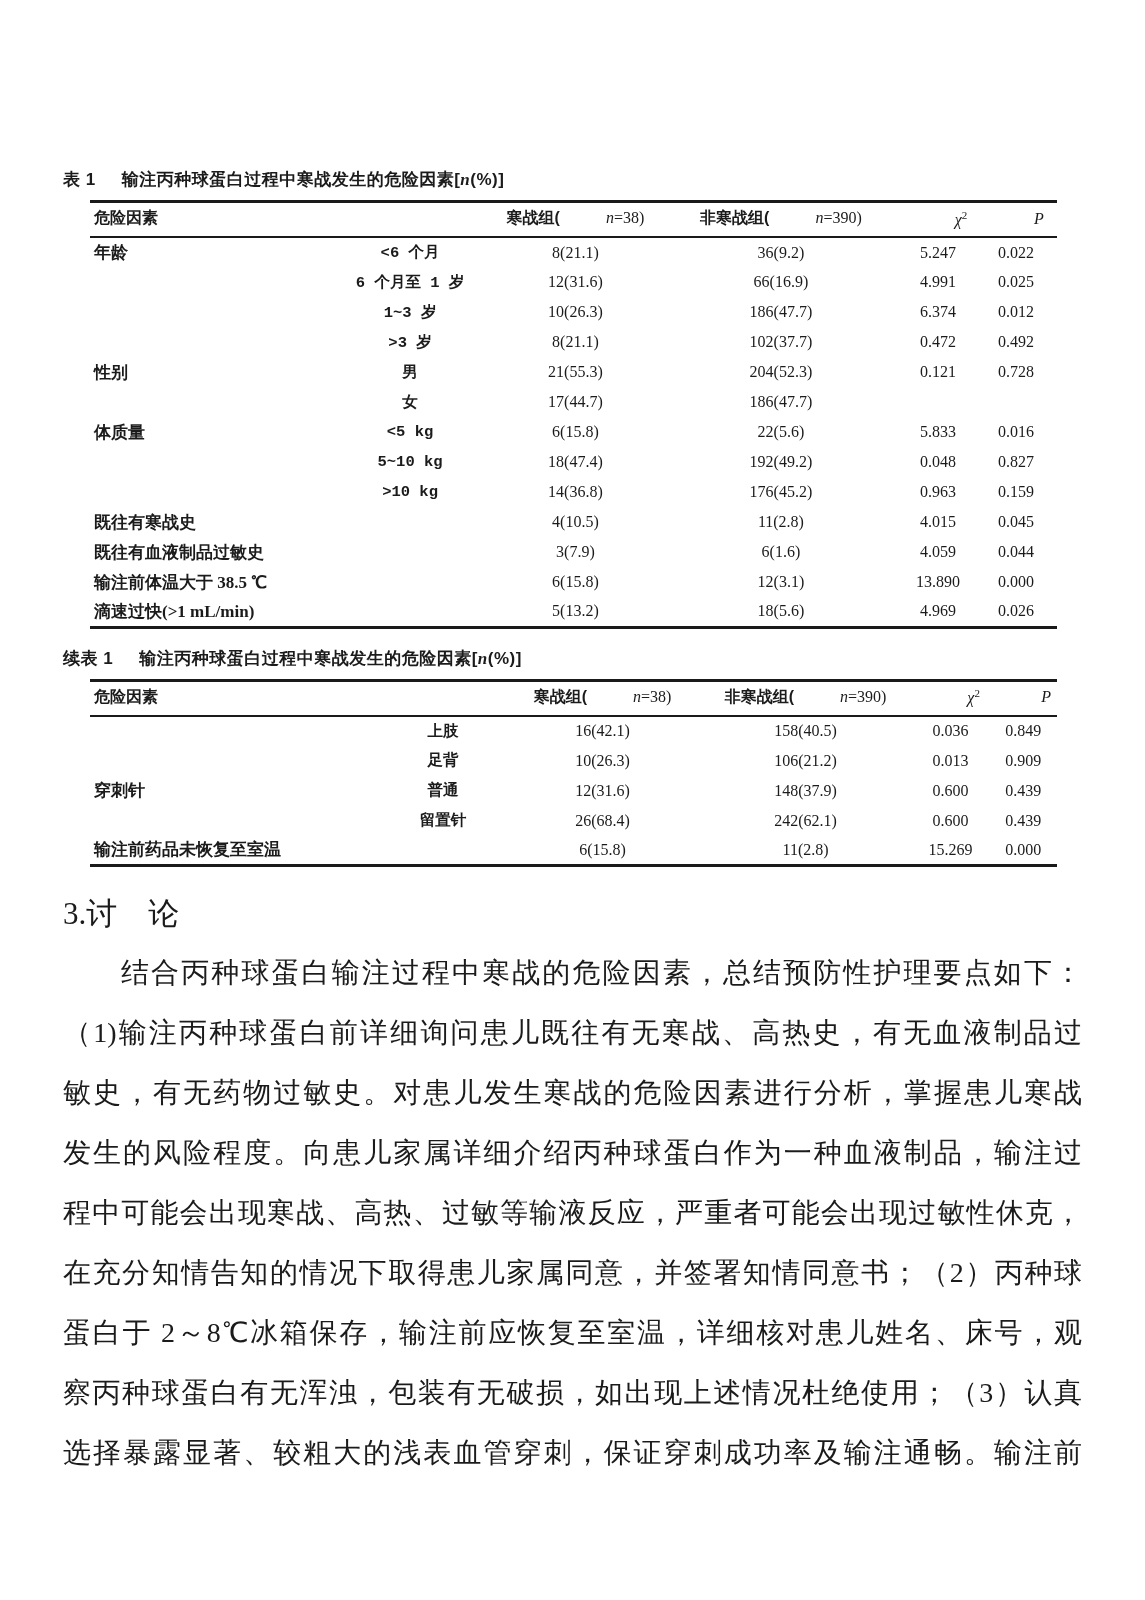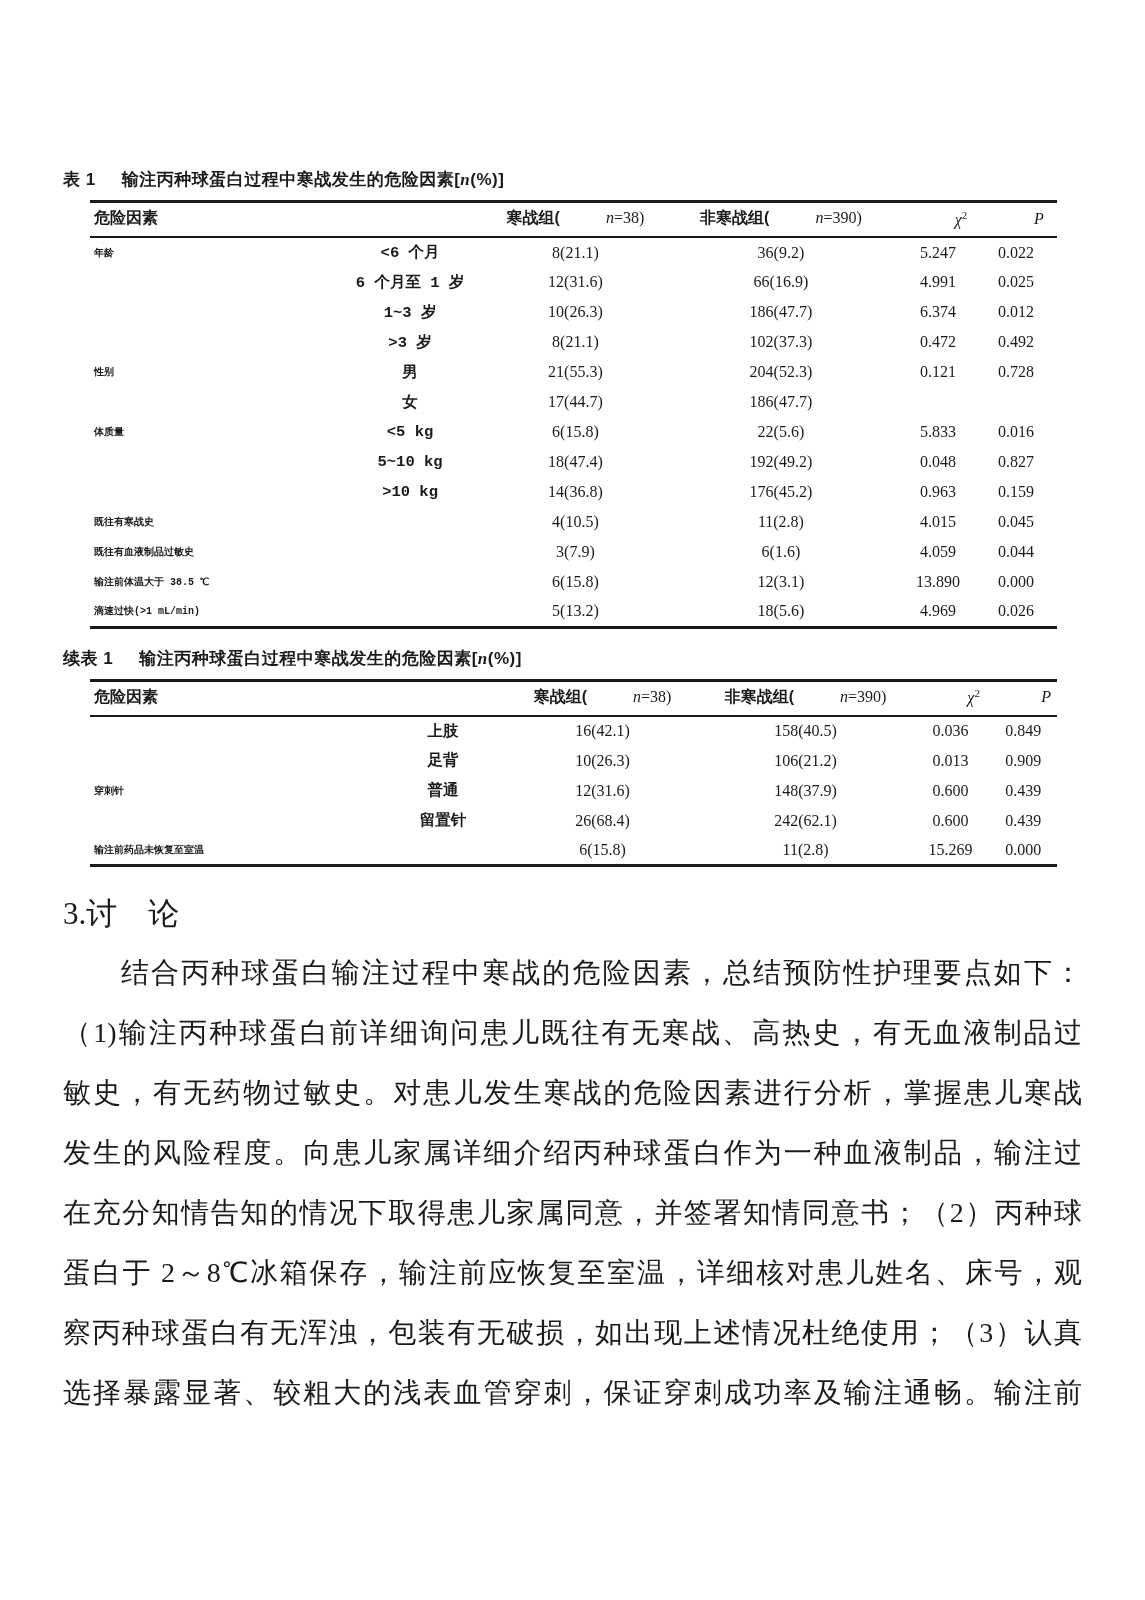--- a/index.html
+++ b/index.html
@@ -42,22 +42,22 @@
   table.dtable thead th sup { font-size: 11px; }
 
   table.dtable td {
     height: 30px; font-size: 16px;
     text-align: center; vertical-align: middle;
     white-space: nowrap; overflow: hidden;
   }
   .t2 td { height: 27px; }
   table.dtable td.c0 {
     text-align: left; padding-left: 4px;
-    font-weight: bold; font-family: Liberation Mono, monospace;
-    font-size: 10px;
+    font-weight: bold; font-family: Liberation Serif, serif;
+    font-size: 17px;
   }
   table.dtable td.c1 {
     font-weight: bold; font-family: Liberation Mono, monospace;
     font-size: 15.5px;
   }
 
   
   .t1 col.w0 { width: 24.8%; } .t1 col.w1 { width: 16.6%; }
   .t1 col.w2 { width: 17.6%; } .t1 col.w3 { width: 24.9%; }
   .t1 col.w4 { width: 7.6%;  } .t1 col.w5 { width: 8.5%;  }
@@ -131,21 +131,21 @@
             <td class="c1">1~3 岁</td>
             <td class="c2">10(26.3)</td>
             <td class="c3">186(47.7)</td>
             <td class="c4">6.374</td>
             <td class="c5">0.012</td>
           </tr>
           <tr>
             <td class="c0"></td>
             <td class="c1">&gt;3 岁</td>
             <td class="c2">8(21.1)</td>
-            <td class="c3">102(37.3)</td>
+            <td class="c3">102(37.7)</td>
             <td class="c4">0.472</td>
             <td class="c5">0.492</td>
           </tr>
           <tr>
             <td class="c0">性别</td>
             <td class="c1">男</td>
             <td class="c2">21(55.3)</td>
             <td class="c3">204(52.3)</td>
             <td class="c4">0.121</td>
             <td class="c5">0.728</td>
@@ -284,19 +284,20 @@
         </tbody>
     </table>
   </section>
 
   <h2 class="discussion-heading">3.讨　论</h2>
   <div class="para">
       <div class="line">结合丙种球蛋白输注过程中寒战的危险因素，总结预防性护理要点如下：</div>
       <div class="line">（1)输注丙种球蛋白前详细询问患儿既往有无寒战、高热史，有无血液制品过</div>
       <div class="line">敏史，有无药物过敏史。对患儿发生寒战的危险因素进行分析，掌握患儿寒战</div>
       <div class="line">发生的风险程度。向患儿家属详细介绍丙种球蛋白作为一种血液制品，输注过</div>
+      <div class="line">程中可能会出现寒战、高热、过敏等输液反应，严重者可能会出现过敏性休克，</div>
       <div class="line">在充分知情告知的情况下取得患儿家属同意，并签署知情同意书；（2）丙种球</div>
       <div class="line">蛋白于 2～8℃冰箱保存，输注前应恢复至室温，详细核对患儿姓名、床号，观</div>
       <div class="line">察丙种球蛋白有无浑浊，包装有无破损，如出现上述情况杜绝使用；（3）认真</div>
       <div class="line">选择暴露显著、较粗大的浅表血管穿刺，保证穿刺成功率及输注通畅。输注前</div>
     </div>
 
 </div>
 
 </body></html>

